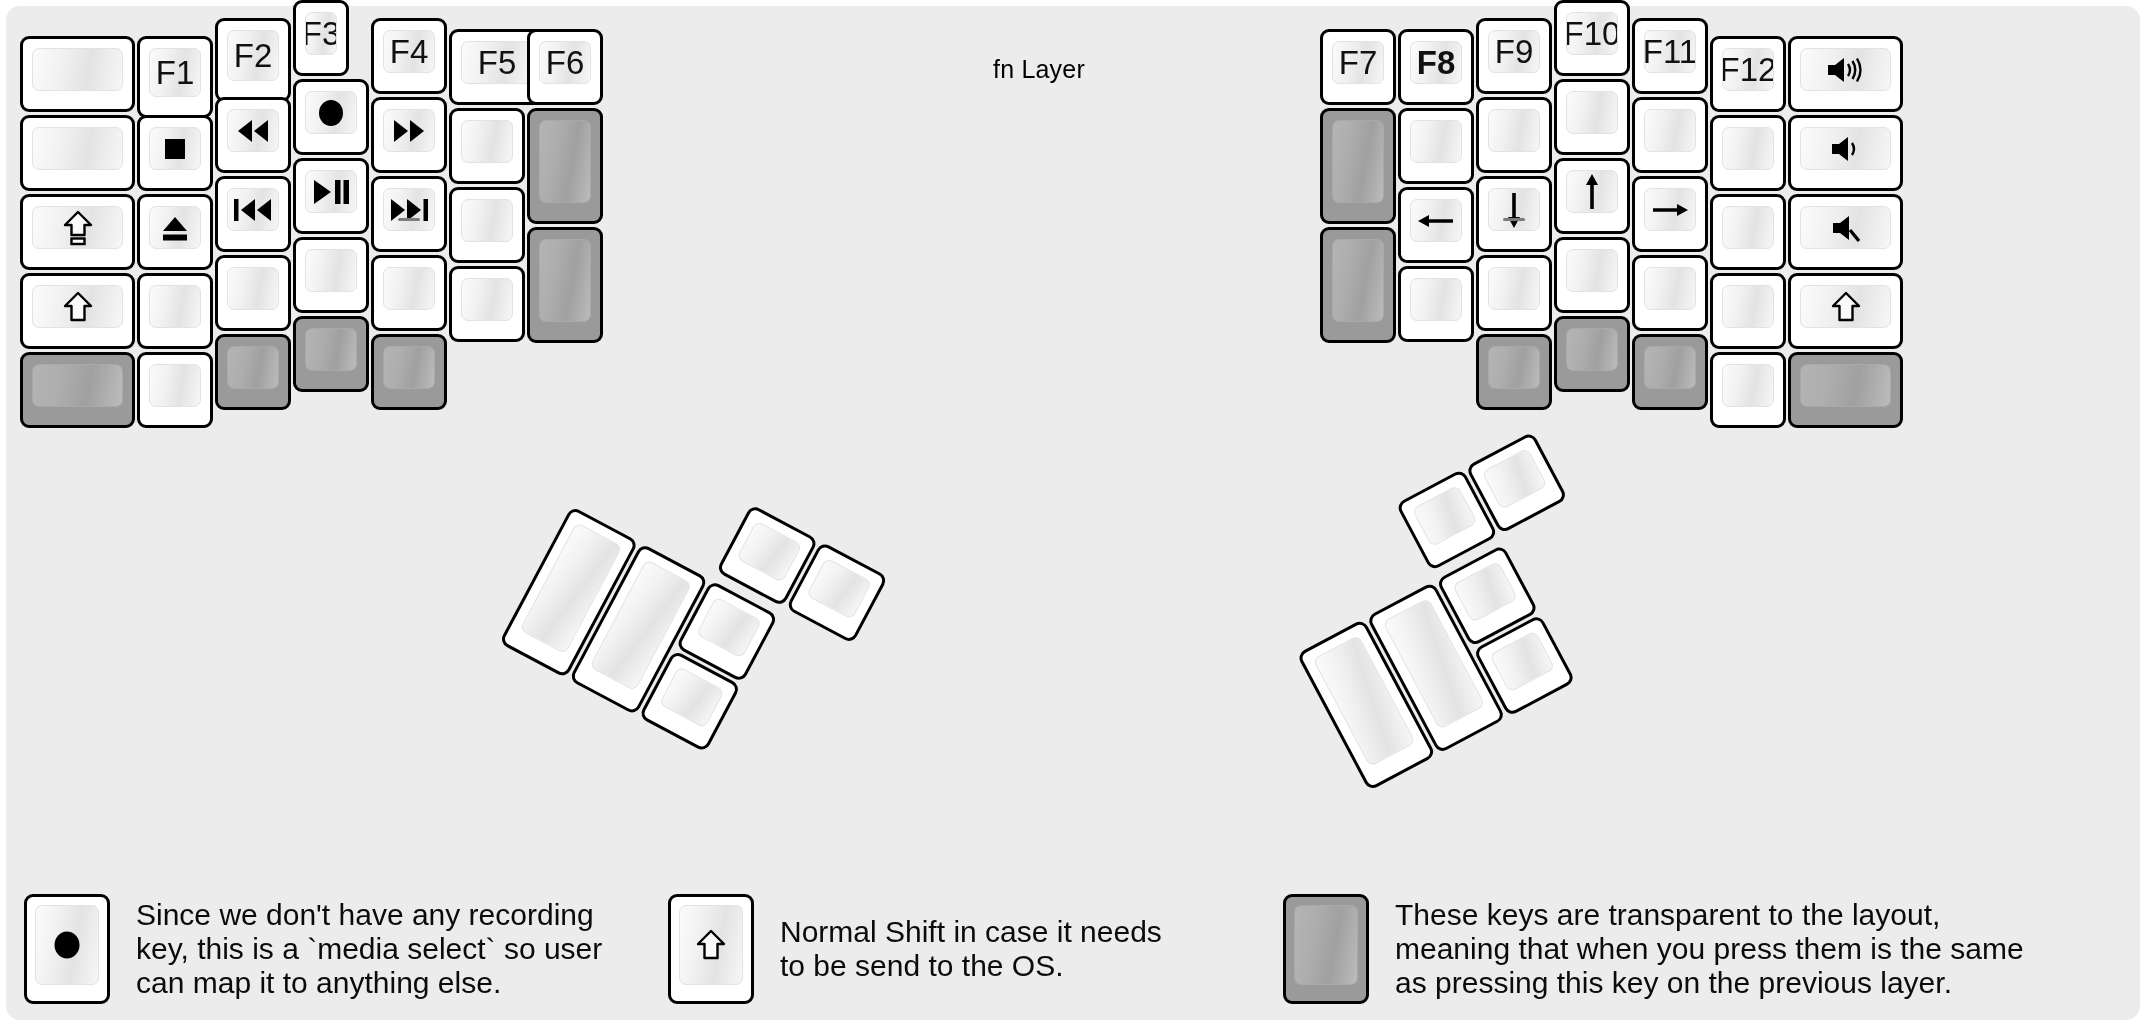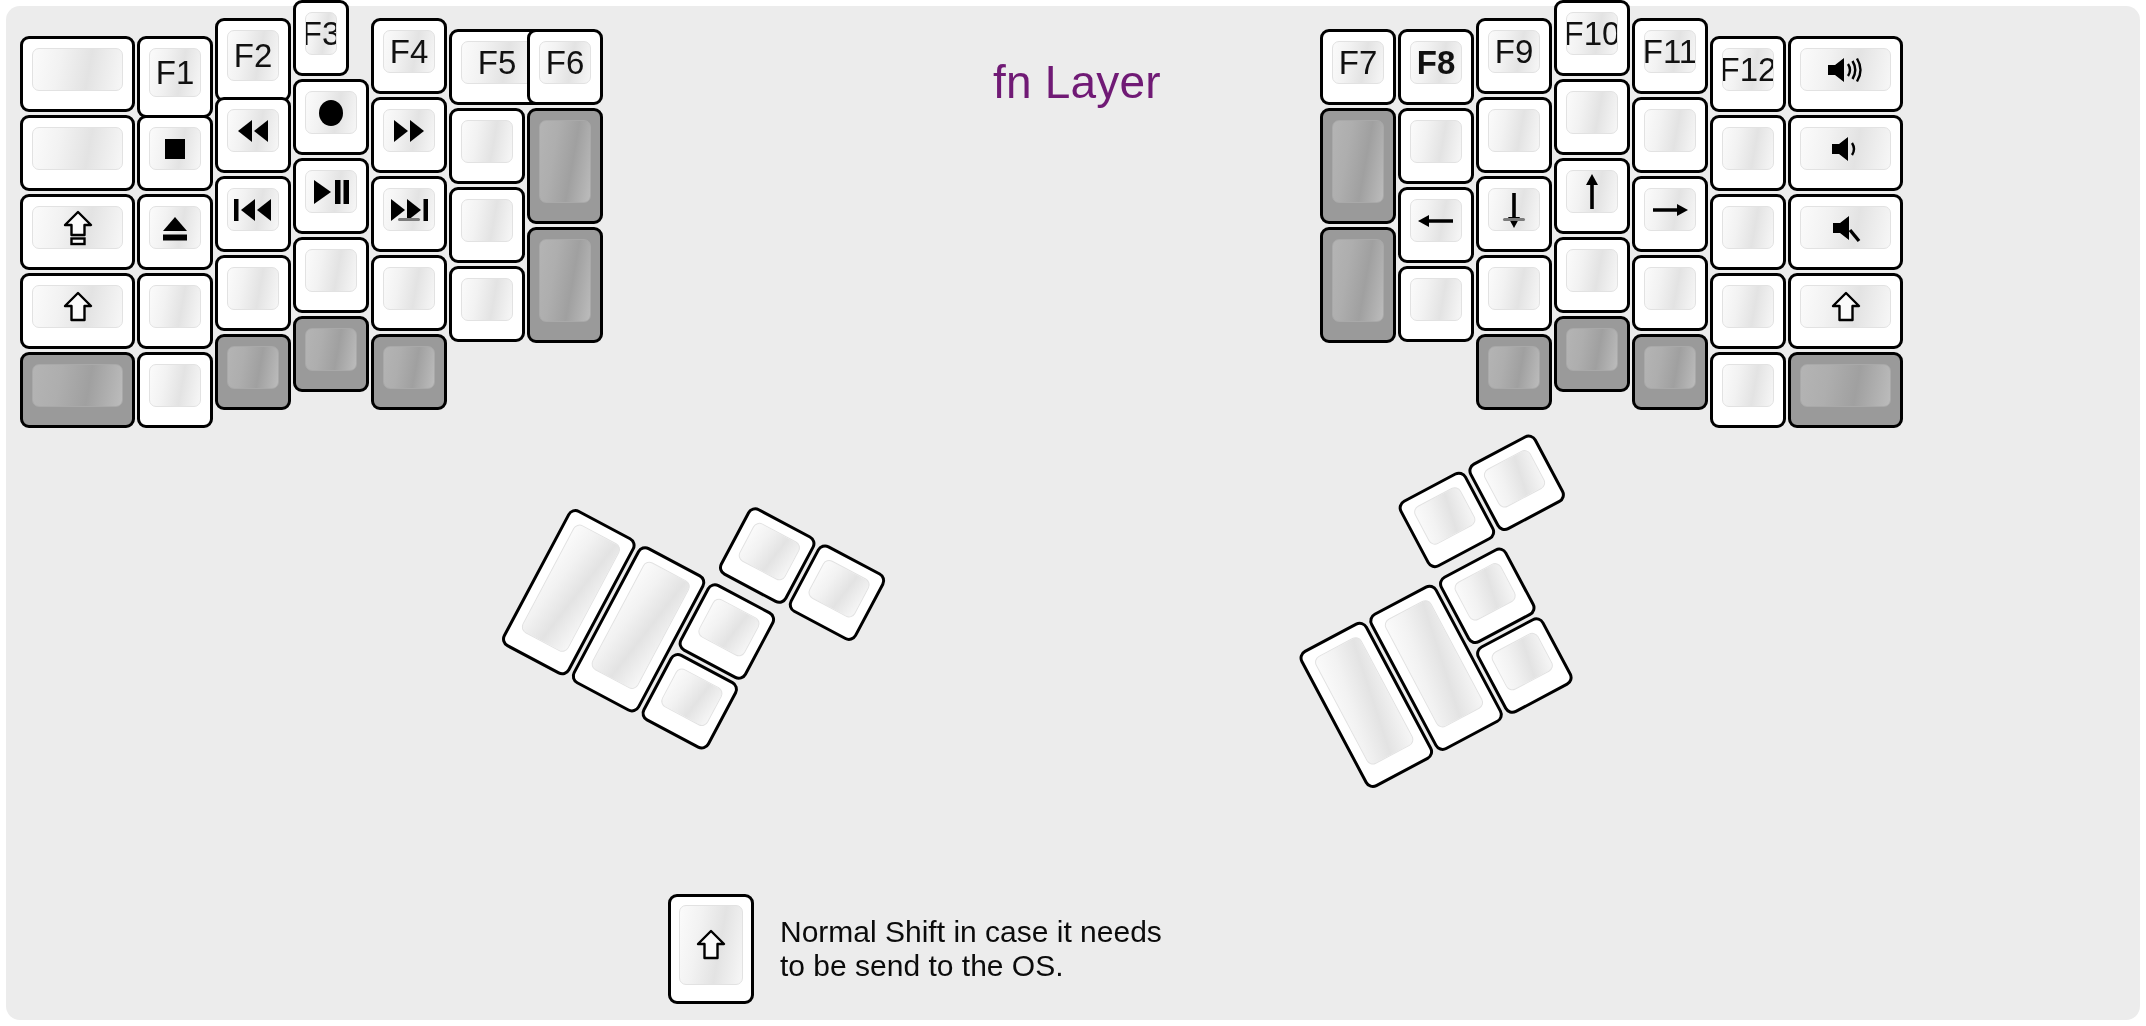--- a/index.html
+++ b/index.html
@@ -21,22 +21,22 @@
     top: 6px;
     width: 2134px;
     height: 1014px;
     background: #ececec;
     border-radius: 14px;
   }
   .title {
     position: absolute;
     left: 993px;
     top: 55px;
-    font-size: 46px;
-    color: #701a75;
+    font-size: 25px;
+    color: #000000;
     letter-spacing: 0.2px;
     white-space: nowrap;
   }
   
   .key {
     position: absolute;
     box-sizing: border-box;
     background: #ffffff;
     border: 3px solid #000000;
     border-radius: 9px;
@@ -521,29 +521,53 @@
         <div class="key" style="left: -158px; top: 86px; width: 76px; height: 76px;">
           <div class="top"></div>
         </div>
         <div class="key" style="left: -158px; top: 165px; width: 76px; height: 76px;">
           <div class="top"></div>
         </div>
       </div>
     </div>
 
   <div class="legend-row">
+    <div class="legend-item" style="left:24px; top:14px;">
+      <div class="legend-key">
+        <div class="top">
+          <svg width="34" height="34" viewBox="0 0 34 34">
+            <ellipse cx="17" cy="17" rx="12.5" ry="13.5" fill="#000"></ellipse>
+          </svg>
+        </div>
+      </div>
+      <div class="legend-text">
+        <div>Since we don't have any recording</div>
+        <div>key, this is a `media select` so user</div>
+        <div>can map it to anything else.</div>
+      </div>
+    </div>
 
     <div class="legend-item" style="left:668px; top:14px;">
       <div class="legend-key">
         <div class="top">
           <svg width="30" height="34" viewBox="0 0 30 34">
             <path d="M15 3 L28 16 L21.5 16 L21.5 30 L8.5 30 L8.5 16 L2 16 Z" fill="#fafafa" stroke="#000" stroke-width="2.4" stroke-linejoin="round"></path>
           </svg>
         </div>
       </div>
       <div class="legend-text">
         <div>Normal Shift in case it needs</div>
         <div>to be send to the OS.</div>
       </div>
     </div>
 
+    <div class="legend-item" style="left:1283px; top:14px;">
+      <div class="legend-key trans">
+        <div class="top"></div>
+      </div>
+      <div class="legend-text">
+        <div>These keys are transparent to the layout,</div>
+        <div>meaning that when you press them is the same</div>
+        <div>as pressing this key on the previous layer.</div>
+      </div>
+    </div>
   </div>
 </div>
 
 </body></html>

